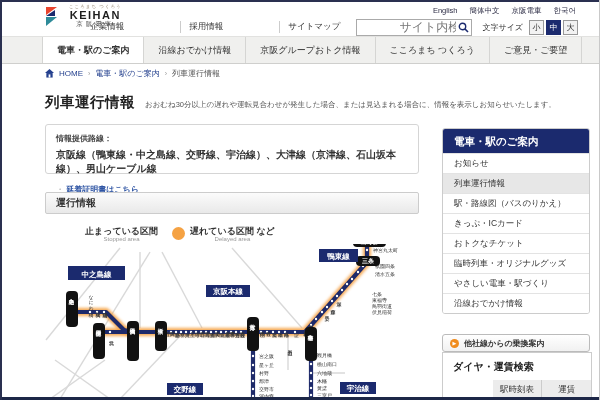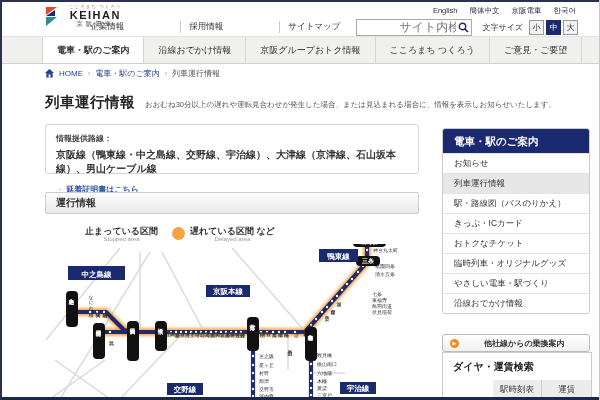--- a/index.html
+++ b/index.html
@@ -87,21 +87,21 @@
   .side-head{background:#1b2a6e;color:#fff;font-size:10.5px;font-weight:bold;height:24px;
              line-height:24px;padding-left:11px;}
   .side-item{height:19px;line-height:19px;padding-left:11px;font-size:8.5px;color:#333;
              border-top:1px solid #e3e3e3;cursor:pointer;background:#fff;white-space:nowrap;}
   .side-item.active{background:#e7e7e7;}
   .transfer-btn{position:absolute;left:0;top:206px;width:148px;height:18px;box-sizing:border-box;
                 border:1px solid #bbb;border-radius:3px;background:linear-gradient(#fff,#f1f1f1);
                 display:flex;align-items:center;gap:5px;padding-left:7px;cursor:pointer;}
   .transfer-btn .oc{width:9px;height:9px;border-radius:50%;background:#f08c1e;color:#fff;
                     font-size:5px;display:flex;align-items:center;justify-content:center;}
-  .transfer-btn .tl{font-size:8px;font-weight:bold;color:#333;white-space:nowrap;margin-left:20px;}
+  .transfer-btn .tl{font-size:8px;font-weight:bold;color:#333;white-space:nowrap;}
   .diabox{position:absolute;left:0;top:224px;width:148px;border:1px solid #ccc;background:#fff;}
   .dia-title{font-size:10px;font-weight:bold;color:#222;padding:7px 0 6px 10px;}
   .dia-tabs{display:flex;height:19px;}
   .dia-tab{flex:1;font-size:8.5px;color:#333;background:#ececec;border-right:1px solid #ccc;
            display:flex;align-items:center;justify-content:center;cursor:pointer;white-space:nowrap;}
   .dia-tab:last-child{border-right:none;}
   .dia-tab.active{background:#1b2a6e;color:#e9c44c;font-weight:bold;margin-top:40px;}
   .dia-body{height:14px;background:#1b2a6e;}
 </style>
 </head>

